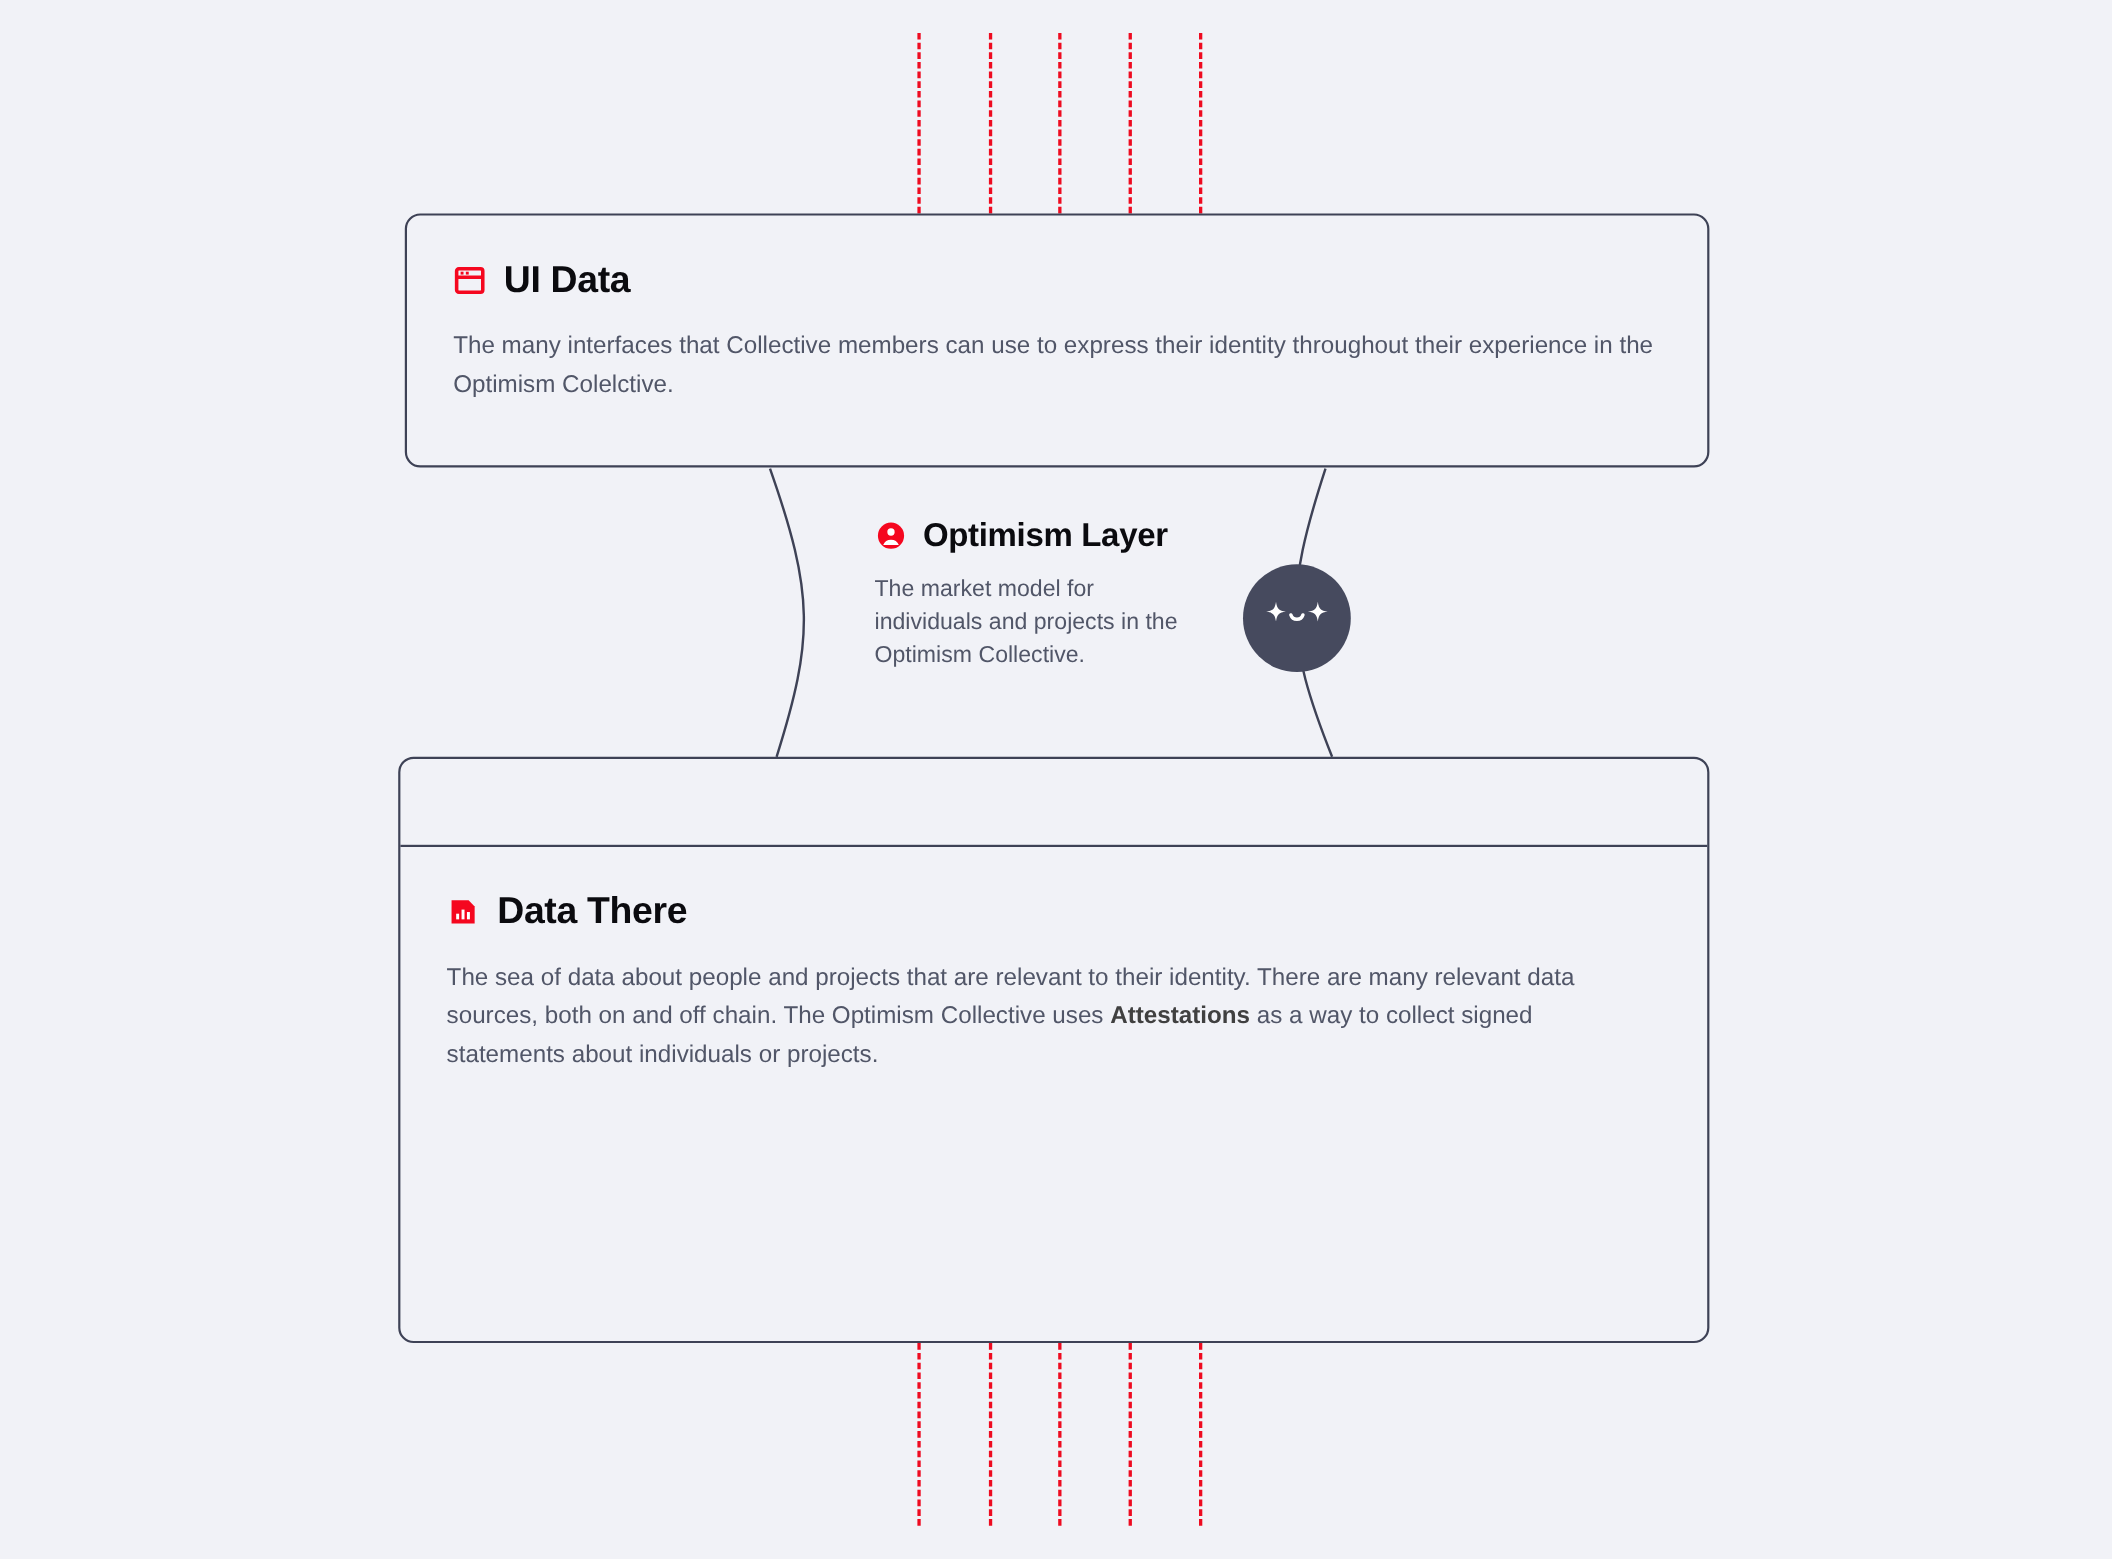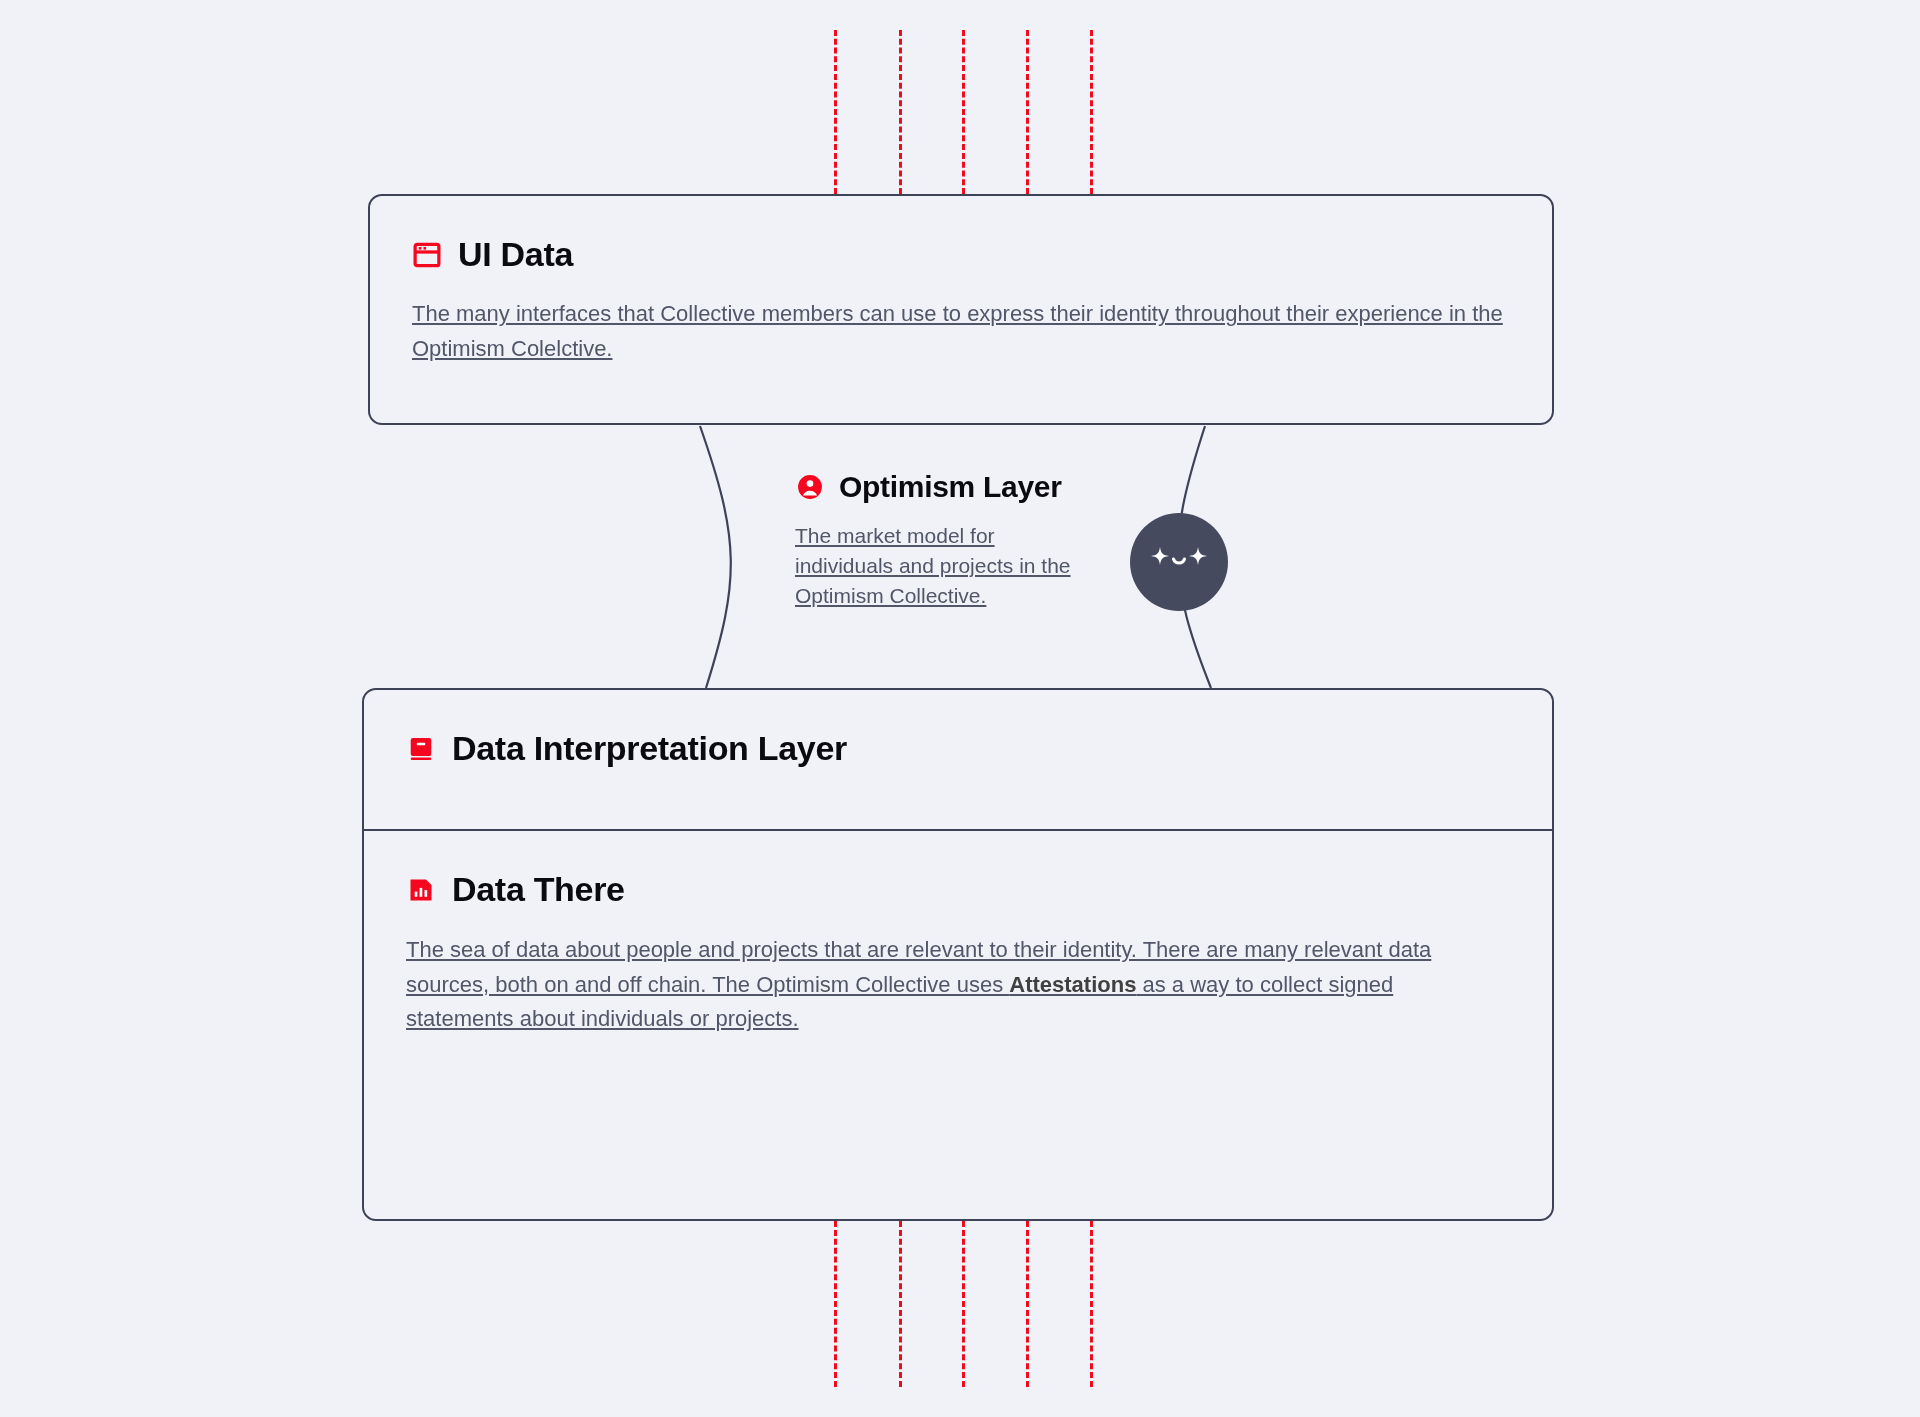--- a/index.html
+++ b/index.html
@@ -91,21 +91,20 @@
     line-height: 1.1;
     white-space: nowrap;
   }
 
   .layer-body {
     font-size: 22px;
     line-height: 1.58;
     color: #515668;
     max-width: 1095px;
     margin: 0;
-    text-decoration: underline;
   }
   .layer-body b {
     color: #404040;
     font-weight: 700;
   }
 
   
   .icon {
     flex: 0 0 auto;
     display: inline-flex;
@@ -207,30 +206,20 @@
     <svg width="62" height="40" viewBox="0 0 62 40" aria-hidden="true">
       <path d="M12 5 C13 11.5, 14.6 13.1, 21 14 C14.6 14.9, 13 16.5, 12 23 C11 16.5, 9.4 14.9, 3 14 C9.4 13.1, 11 11.5, 12 5 Z" fill="#ffffff"></path>
       <path d="M50 5 C51 11.5, 52.6 13.1, 59 14 C52.6 14.9, 51 16.5, 50 23 C49 16.5, 47.4 14.9, 41 14 C47.4 13.1, 49 11.5, 50 5 Z" fill="#ffffff"></path>
       <path d="M25.5 17 A 5.8 5.8 0 0 0 36.5 17" fill="none" stroke="#ffffff" stroke-width="3.1" stroke-linecap="round"></path>
     </svg>
   </div>
 
   <div class="card" id="lower-card">
 
     <div class="section with-divider">
-      <div class="layer-head">
-        <span class="icon">
-          <svg width="28" height="28" viewBox="0 0 24 24" aria-hidden="true">
-            <rect x="3.2" y="2.6" width="17.6" height="15.4" rx="1.8" fill="#f5071f"></rect>
-            <rect x="8.4" y="6.6" width="7.2" height="2.2" rx="0.6" fill="#ffffff"></rect>
-            <rect x="3.2" y="19.2" width="17.6" height="2.2" rx="1.05" fill="#f5071f"></rect>
-          </svg>
-        </span>
-        <span class="layer-title">Data Interpretation Layer</span>
-      </div>
     </div>
 
     <div class="section">
       <div class="layer-head">
         <span class="icon">
           <svg width="28" height="28" viewBox="0 0 24 24" aria-hidden="true">
             <path d="M3 3 H16.3 L21 7.7 V21 H3 Z" fill="#f5071f"></path>
             <rect x="6.6" y="13.4" width="2.3" height="4.4" fill="#ffffff"></rect>
             <rect x="10.8" y="10.2" width="2.3" height="7.6" fill="#ffffff"></rect>
             <rect x="15.0" y="12.1" width="2.3" height="5.7" fill="#ffffff"></rect>

